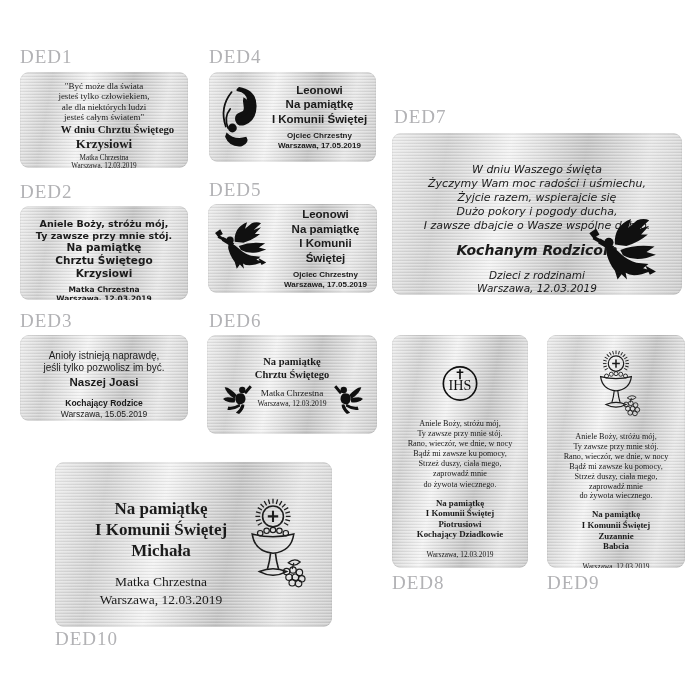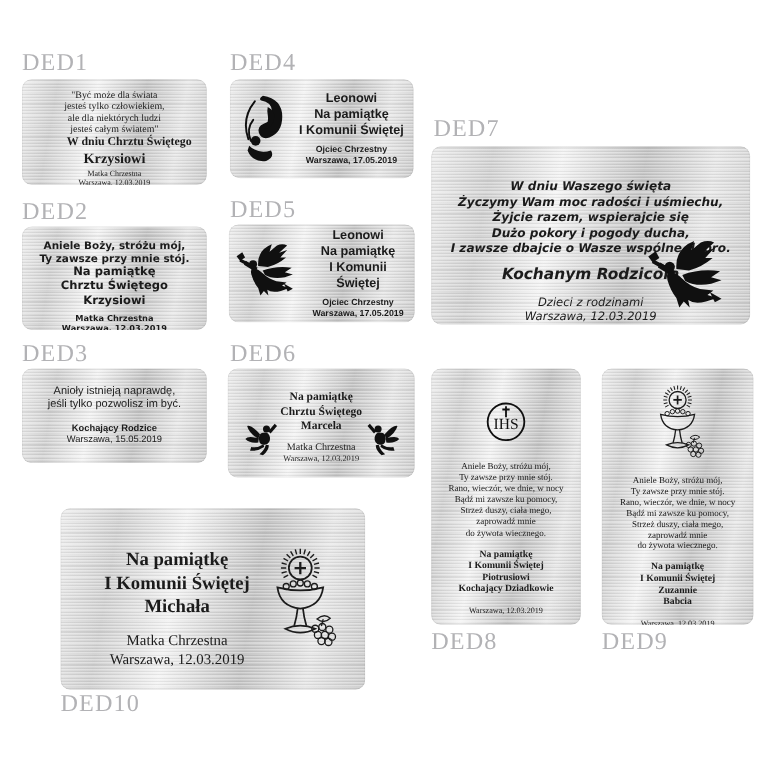--- a/index.html
+++ b/index.html
@@ -5,21 +5,21 @@
   html,body{margin:0;padding:0;}
   body{
     width:700px;height:700px;background:#ffffff;position:relative;
     font-family:"Liberation Serif","DejaVu Serif",serif;
     overflow:hidden;
   }
   .stage{position:absolute;left:0;top:0;width:700px;height:700px;}
   .ded-label{
     position:absolute;
     font-family:"Liberation Serif","DejaVu Serif",serif;
-    font-size:22px;color:#b2b2b5;letter-spacing:1px;line-height:22px;
+    font-size:19px;color:#b2b2b5;letter-spacing:1px;line-height:22px;
   }
   .plaque{
     position:absolute;border-radius:9px;overflow:hidden;color:#1b1b1b;
     background:
       repeating-linear-gradient(0deg, rgba(255,255,255,0.30) 0 1px, rgba(110,110,110,0.10) 1px 2px, rgba(255,255,255,0.06) 2px 3px),
       linear-gradient(100deg,#ededed 0%,#d0d0d0 18%,#f3f3f3 38%,#c2c2c2 62%,#e7e7e7 82%,#cbcbcb 100%);
     box-shadow: inset 0 0 1px rgba(0,0,0,0.35);
   }
   .center{text-align:center;}
   .serif{font-family:"Liberation Serif","DejaVu Serif",serif;}
@@ -53,21 +53,21 @@
 
   
   .p6-occ{padding-top:20px;font-size:10.5px;line-height:13px;font-weight:bold;}
   .p6-sig{margin-top:7px;font-size:9.2px;line-height:11px;}
   .p6-date{font-size:7.6px;line-height:9px;}
   .cherub{position:absolute;width:32px;height:36px;}
   .cherub.left{left:15px;top:46px;}
   .cherub.right{right:13px;top:46px;transform:scaleX(-1);}
 
   
-  .p7-verse{padding-top:30px;font-size:11px;line-height:14px;font-style:italic;font-weight:700;}
+  .p7-verse{padding-top:30px;font-size:11px;line-height:14px;font-style:italic;font-weight:400;}
   .p7-recip{margin-top:10px;font-size:14px;line-height:15px;font-weight:bold;font-style:italic;text-align:center;}
   .p7-foot{margin-top:11px;font-size:10.5px;line-height:13px;font-style:italic;font-weight:500;}
   .p7-angel{position:absolute;right:14px;bottom:4px;width:82px;height:74px;}
   .p5-angel{width:62px;height:58px;}
 
   
   .p89-icon{display:flex;justify-content:center;}
   .p8-icon{margin-top:20px;}
   .p9-icon{margin-top:12px;}
   .p89-prayer{font-size:8.2px;line-height:10.1px;}
@@ -196,20 +196,21 @@
       <div>Warszawa, 12.03.2019</div>
     </div>
   </div>
 
   <div class="ded-label" style="left:20px;top:310px;">DED3</div>
   <div class="plaque sans center" style="left:20px;top:335px;width:168px;height:86px;">
     <div class="p3-verse">
       <div>Anioły istnieją naprawdę,</div>
       <div>jeśli tylko pozwolisz im być.</div>
     </div>
+    <div class="p3-name">Naszej Joasi</div>
     <div class="p3-sig">Kochający Rodzice</div>
     <div class="p3-date">Warszawa, 15.05.2019</div>
   </div>
 
   <div class="ded-label" style="left:209px;top:46px;">DED4</div>
   <div class="plaque sans rowcard" style="left:209px;top:72px;width:167px;height:90px;">
     <div class="icon-col">
       <svg width="44" height="70" viewBox="0 0 60 90">
         <g stroke="#101010" fill="none" stroke-width="2.4" stroke-linecap="round">
           <path d="M20,11 Q3,32 12,58"></path>
@@ -260,21 +261,20 @@
   <div class="plaque serif center" style="left:207px;top:335px;width:170px;height:99px;">
     <svg class="cherub left" viewBox="0 0 60 60">
         <use href="#sym-cherub"></use>
       </svg>
     <svg class="cherub right" viewBox="0 0 60 60">
         <use href="#sym-cherub"></use>
       </svg>
     <div class="p6-occ">
       <div>Na pamiątkę</div>
       <div>Chrztu Świętego</div>
-      <div>Marcela</div>
     </div>
     <div class="p6-sig">Matka Chrzestna</div>
     <div class="p6-date">Warszawa, 12.03.2019</div>
   </div>
 
   <div class="ded-label" style="left:394px;top:106px;">DED7</div>
   <div class="plaque hand center" style="left:392px;top:133px;width:290px;height:162px;">
     <div class="p7-verse">
       <div>W dniu Waszego święta</div>
       <div>Życzymy Wam moc radości i uśmiechu,</div>

